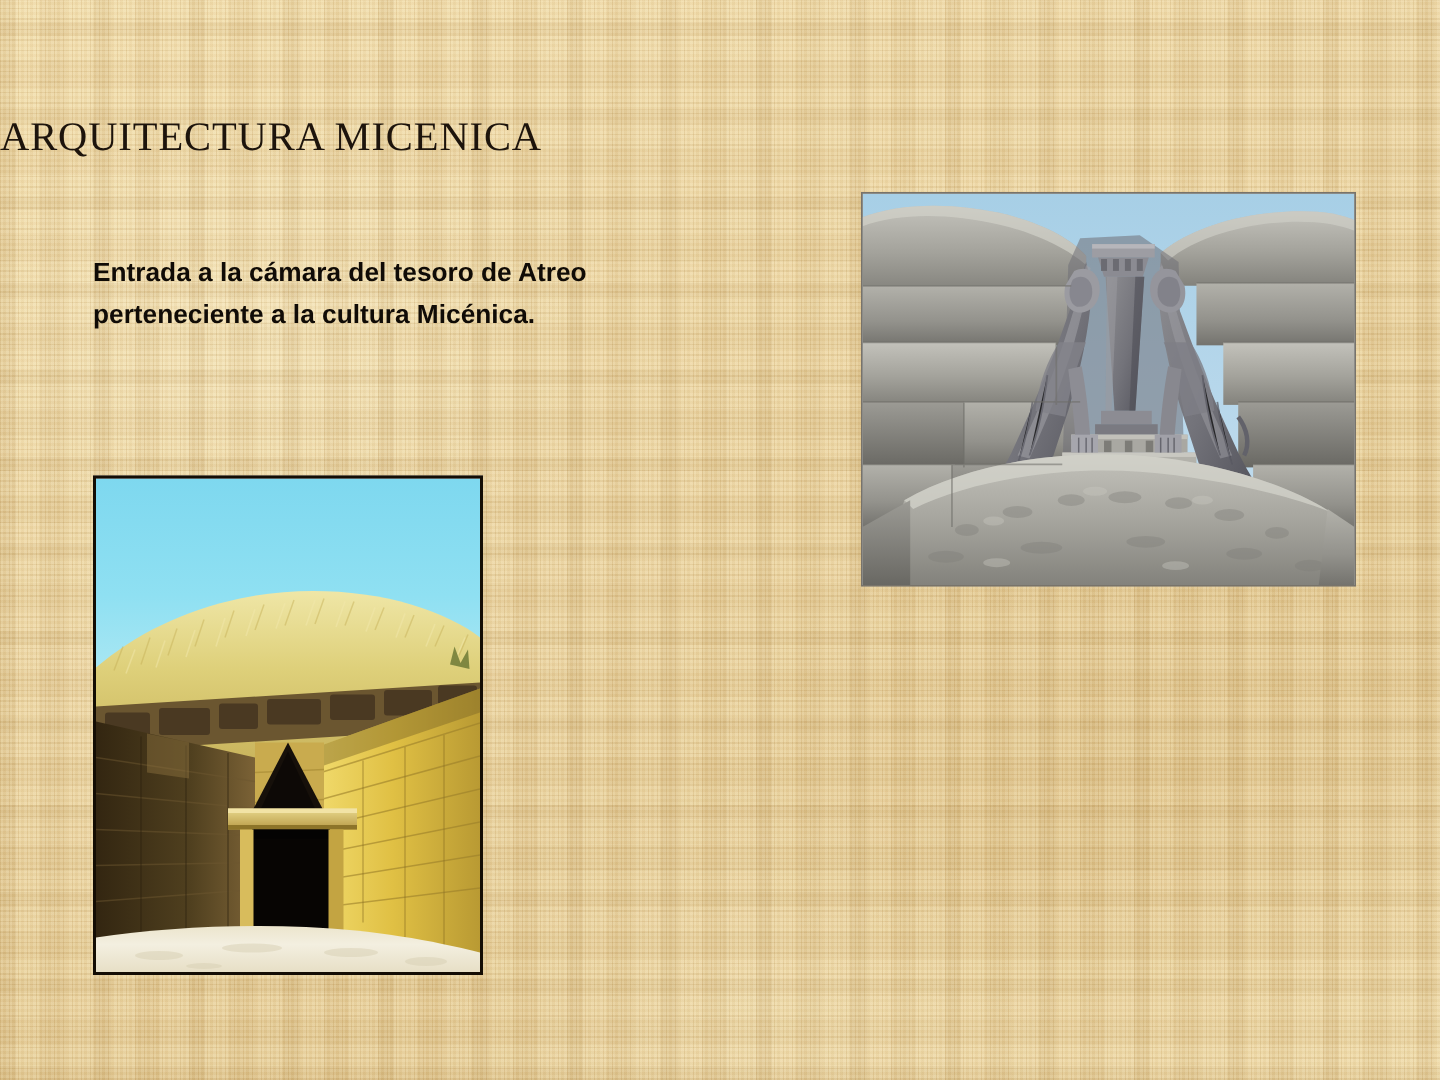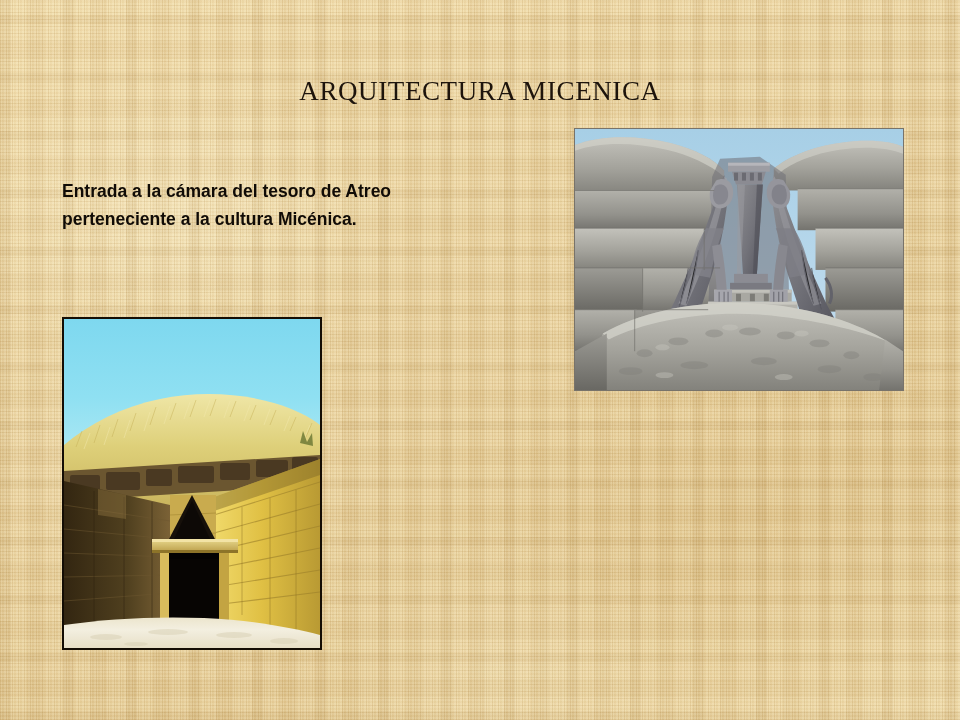--- a/index.html
+++ b/index.html
@@ -40,33 +40,32 @@
       
       radial-gradient(ellipse 320px 210px at 18% 30%, rgba(255,247,216,.35), rgba(255,247,216,0) 70%),
       radial-gradient(ellipse 380px 240px at 78% 72%, rgba(198,160,94,.18), rgba(198,160,94,0) 72%),
       radial-gradient(ellipse 300px 200px at 52% 92%, rgba(255,245,210,.22), rgba(255,245,210,0) 70%),
       linear-gradient(160deg,#f0d9a6 0%,#e9d09b 40%,#e3c78e 75%,#ecd5a1 100%);
   }
 
   
   #title{
     position:absolute;left:0;top:76px;width:960px;
-    text-align:center;
+    text-align:left;
     font-family:"Liberation Serif", serif;
     font-size:27px;letter-spacing:.6px;
     color:#1d140c;white-space:nowrap;
   }
 
   
   .caption{
     position:absolute;
     font-family:"Liberation Sans", sans-serif;
     font-weight:bold;font-size:17.5px;line-height:1.62;
     color:#100b06;
-    margin-top:10px;
   }
   #caption-atreus{left:62px;top:167px;width:330px;}
   #caption-lion{left:582px;top:427px;width:330px;}
 
   
   .photo{position:absolute;overflow:hidden;background:#999;}
   #photo-atreus{
     left:62px;top:317px;width:260px;height:333px;
     border:2px solid #140d04;box-sizing:border-box;
   }

